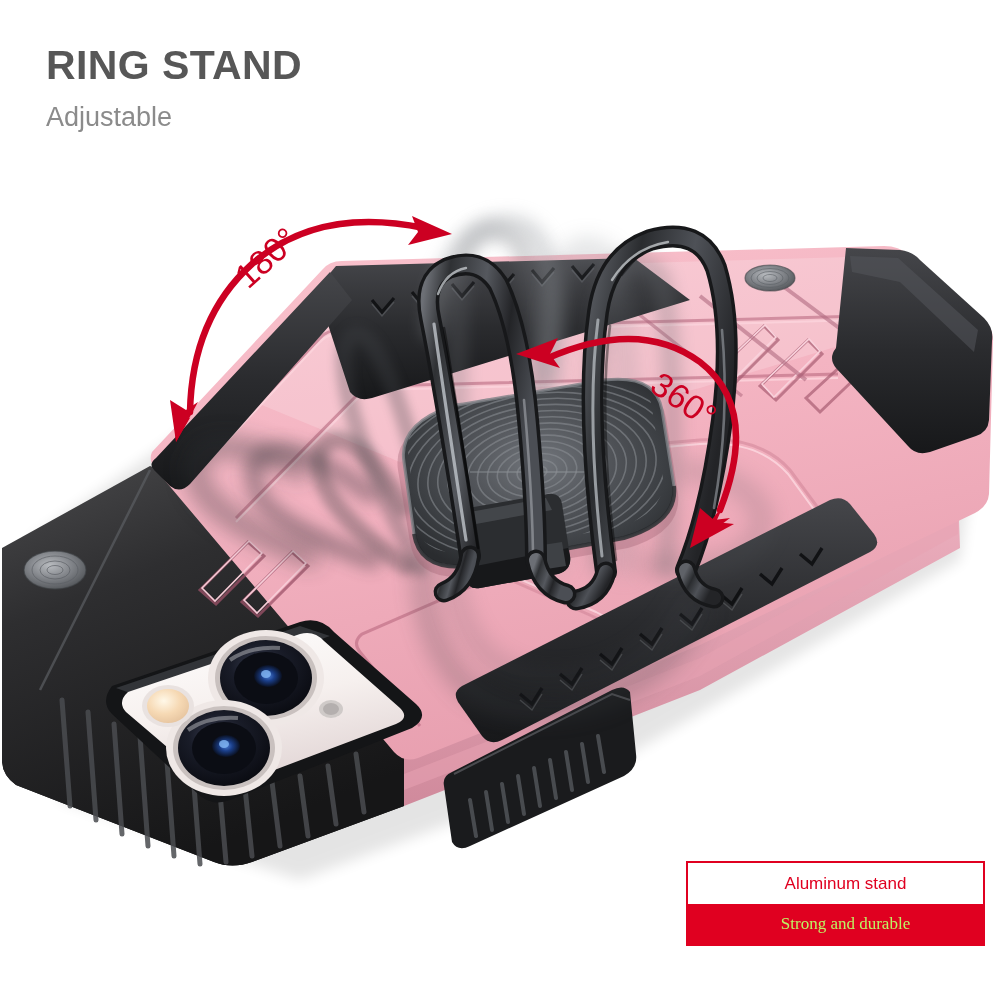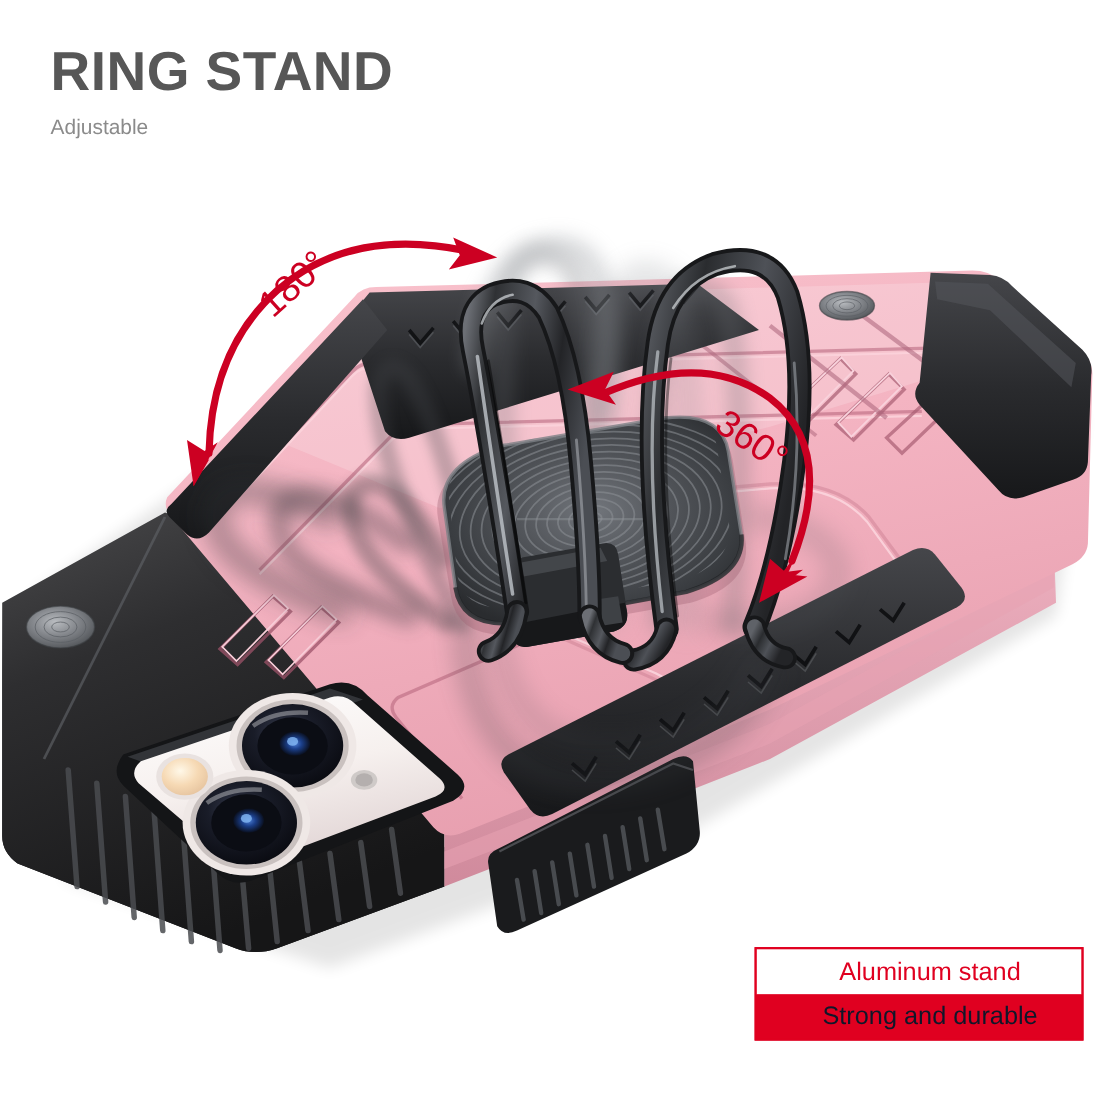--- a/index.html
+++ b/index.html
@@ -20,29 +20,29 @@
   }
 
   
   #headline {
     position: absolute;
     left: 46px;
     top: 42px;
     width: 620px;
   }
   .title-line {
-    font-size: 50px;
+    font-size: 41px;
     font-weight: bold;
     color: #575757;
     letter-spacing: 0.4px;
     line-height: 46px;
     white-space: nowrap;
   }
   .sub-line {
-    font-size: 19px;
+    font-size: 27px;
     font-weight: normal;
     color: #8b8b8b;
     line-height: 36px;
     white-space: nowrap;
   }
   #subtitle { margin-top: 11px; }
 
   
   #product-art {
     position: absolute;
@@ -62,31 +62,32 @@
     box-sizing: border-box;
     background: #e00020;
     display: flex;
     flex-direction: column;
   }
   .badge-row {
     flex: 1 1 50%;
     display: flex;
     align-items: center;
     justify-content: center;
-    font-size: 23px;
+    font-size: 17px;
     line-height: 1;
     padding-left: 20px;
   }
   .badge-row.top {
     background: #ffffff;
     color: #e00020;
   }
   .badge-row.bottom {
     background: #e00020;
-    color: #0f172a;
+    color: #bef264;
+    font-family: Liberation Serif, serif;
   }
 </style>
 </head>
 <body>
 
 <div id="stage">
 
   <svg id="product-art" viewBox="0 0 1000 1000" xmlns="http://www.w3.org/2000/svg">
     <defs>
 

